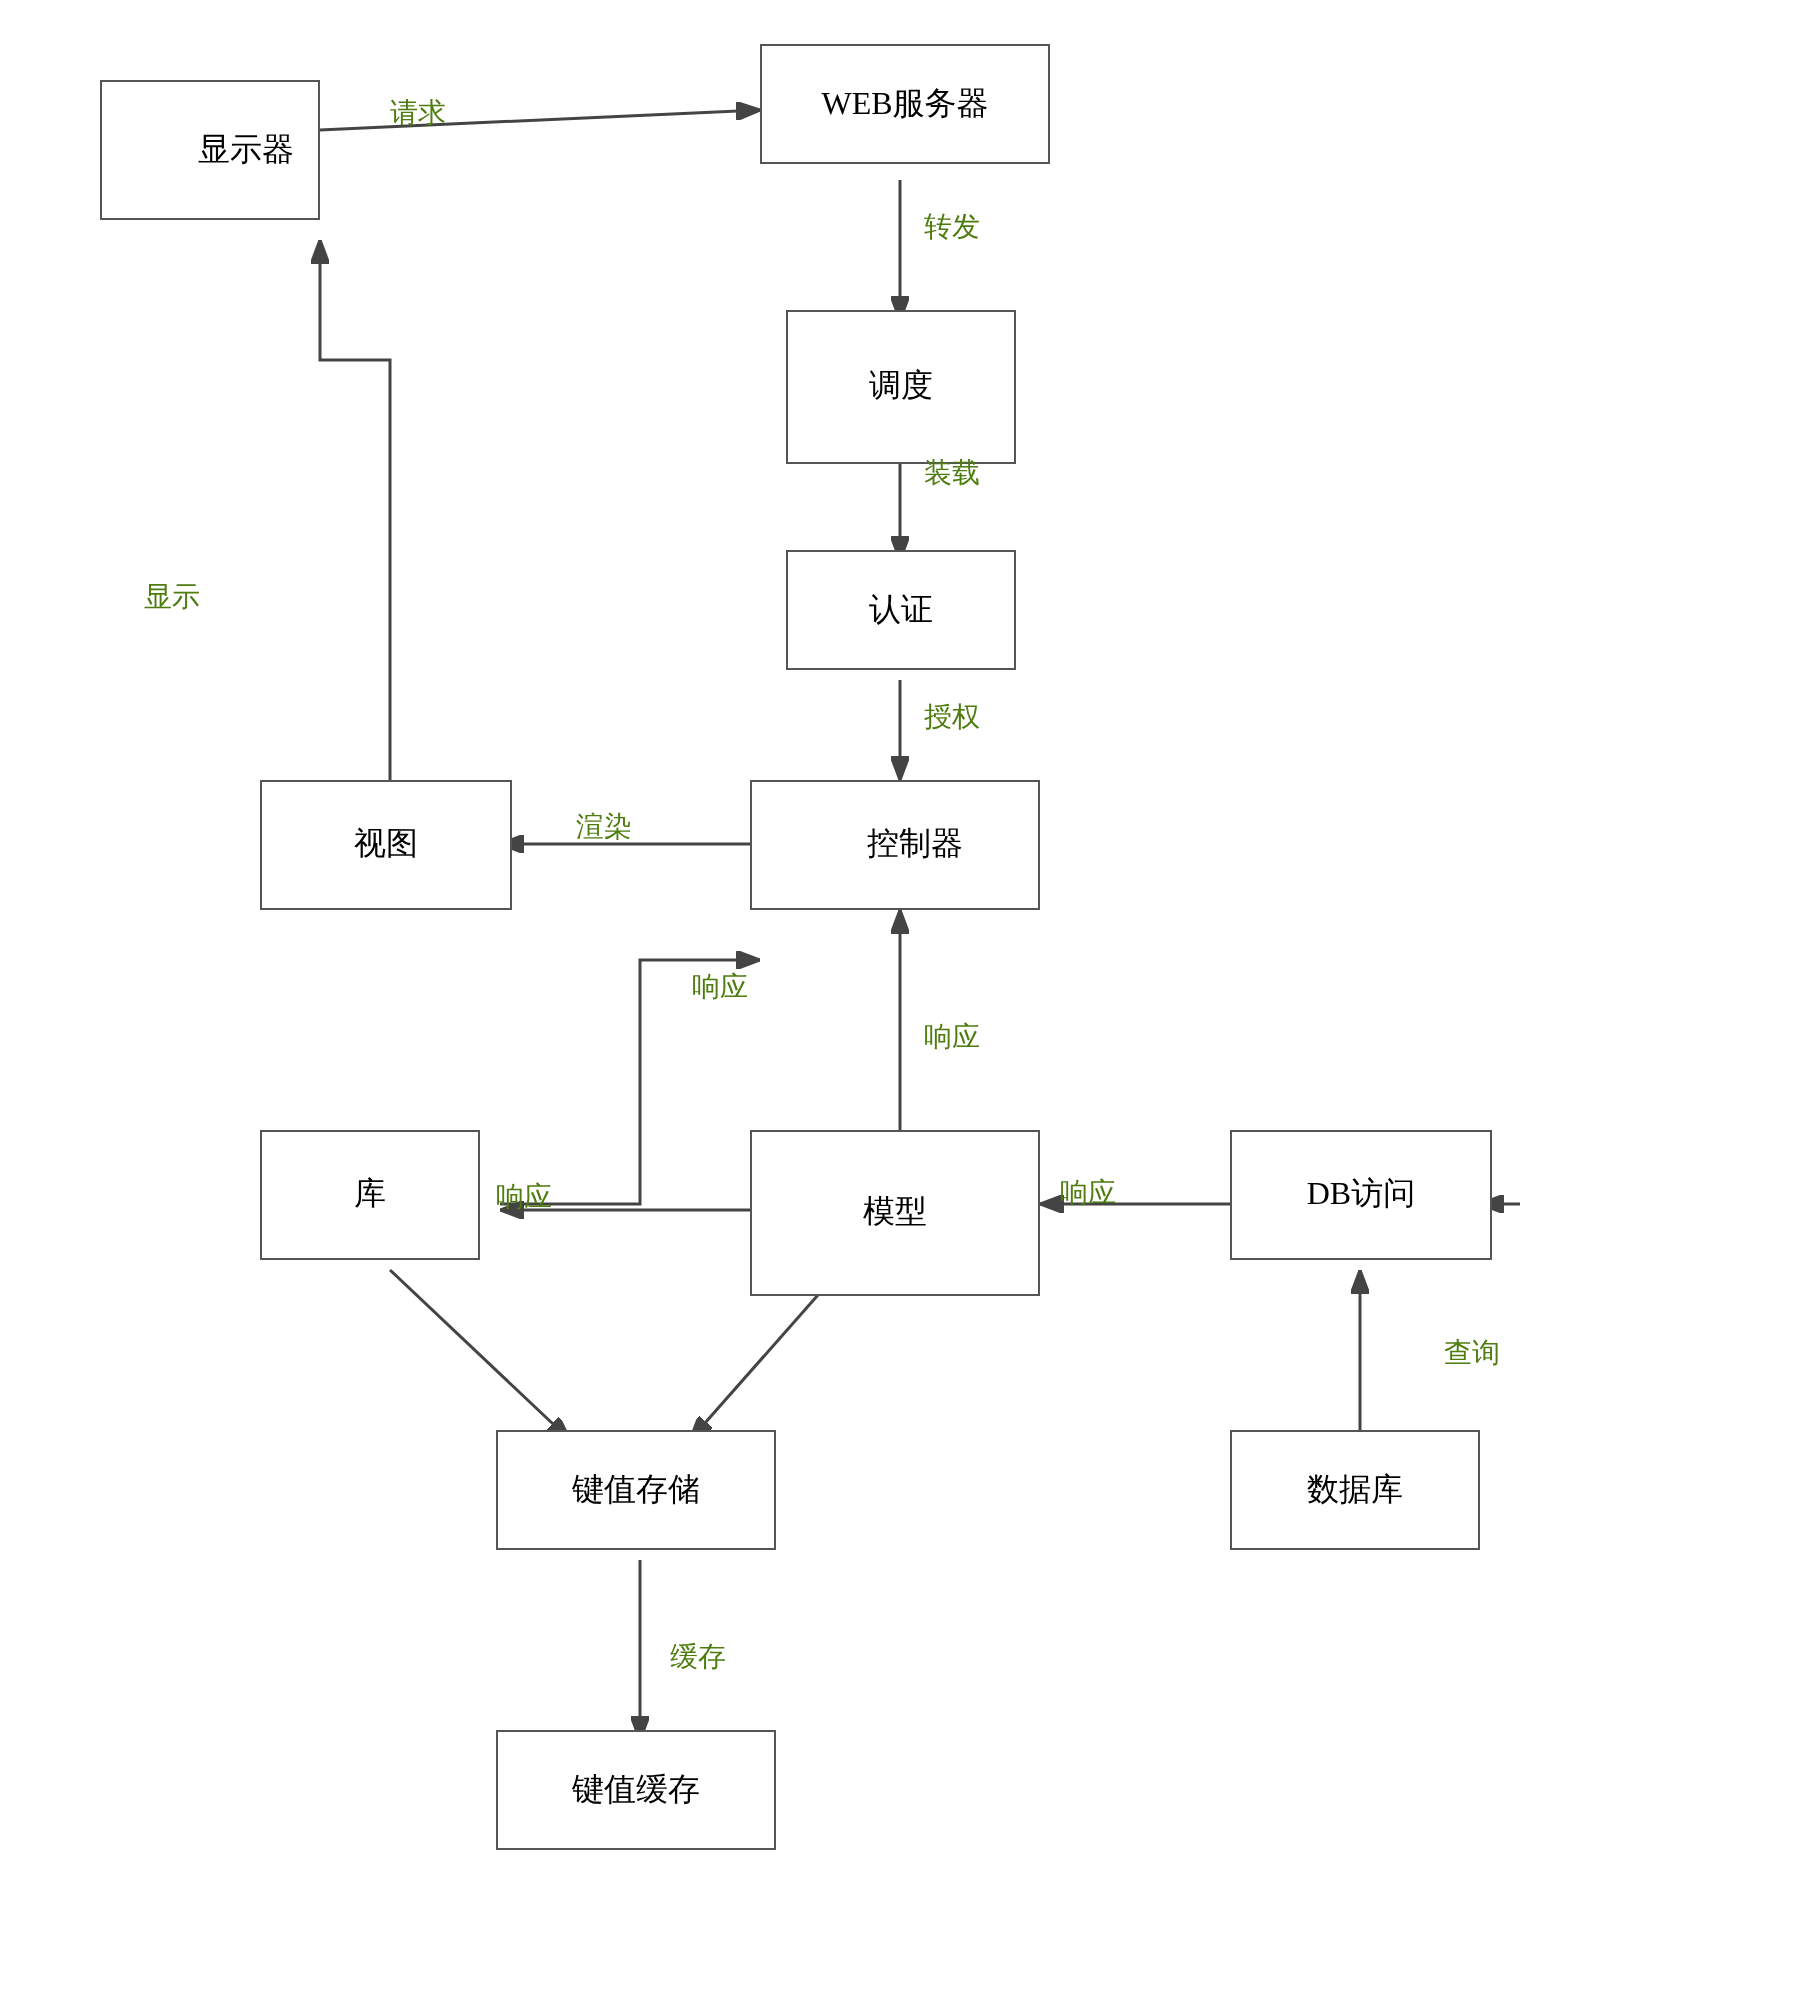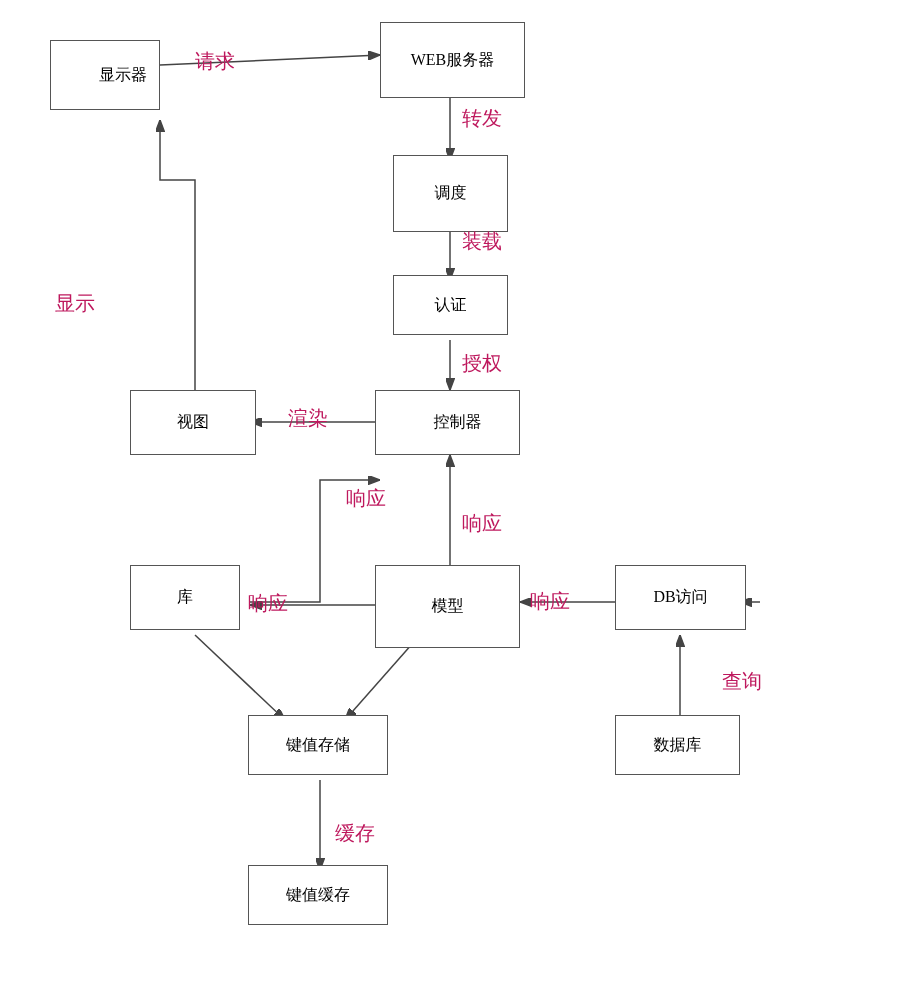--- a/index.html
+++ b/index.html
@@ -23,22 +23,22 @@
       border: 1.5px solid #555;
       background: #fff;
       display: flex;
       align-items: center;
       justify-content: center;
       font-size: 16px;
       text-align: center;
     }
     .label {
       position: absolute;
-      font-size: 20px;
-      color: #be185d;
+      font-size: 14px;
+      color: #4d7c0f;
       text-align: center;
       white-space: nowrap;
     }
     svg.arrows {
       position: absolute;
       top: 0; left: 0;
       width: 901px;
       height: 1000px;
       pointer-events: none;
     }
@@ -93,21 +93,21 @@
     <line x1="420" y1="635" x2="345" y2="720" marker-end="url(#arrowhead)"></line>
 
     <line x1="195" y1="635" x2="285" y2="720" marker-end="url(#arrowhead)"></line>
 
   </svg>
 
   <div class="box" style="left:50px; top:40px; width:110px; height:70px;padding-left:36px;">
     <span>显示器</span>
   </div>
 
-  <div class="box" style="left:380px; top:22px; width:145px; height:76px;align-items:center;">
+  <div class="box" style="left:380px; top:22px; width:145px; height:60px;align-items:center;">
     <span>WEB服务器</span>
   </div>
 
   <div class="box" style="left:393px; top:155px; width:115px; height:77px;">
     <span>调度</span>
   </div>
 
   <div class="box" style="left:393px; top:275px; width:115px; height:60px;">
     <span>认证</span>
   </div>
@@ -147,21 +147,21 @@
   <div class="label" style="left:195px; top:48px;">请求</div>
 
   <div class="label" style="left:462px; top:105px;">转发</div>
 
   <div class="label" style="left:462px; top:228px;">装载</div>
 
   <div class="label" style="left:462px; top:350px;">授权</div>
 
   <div class="label" style="left:288px; top:405px;">渲染</div>
 
-  <div class="label" style="left:55px; top:290px;">显示</div>
+  <div class="label" style="left:72px; top:290px;">显示</div>
 
   <div class="label" style="left:346px; top:485px;">响应</div>
 
   <div class="label" style="left:462px; top:510px;">响应</div>
 
   <div class="label" style="left:248px; top:590px;">响应</div>
 
   <div class="label" style="left:530px; top:588px;">响应</div>
 
   <div class="label" style="left:690px; top:668px;margin-left:32px;">查询</div>

